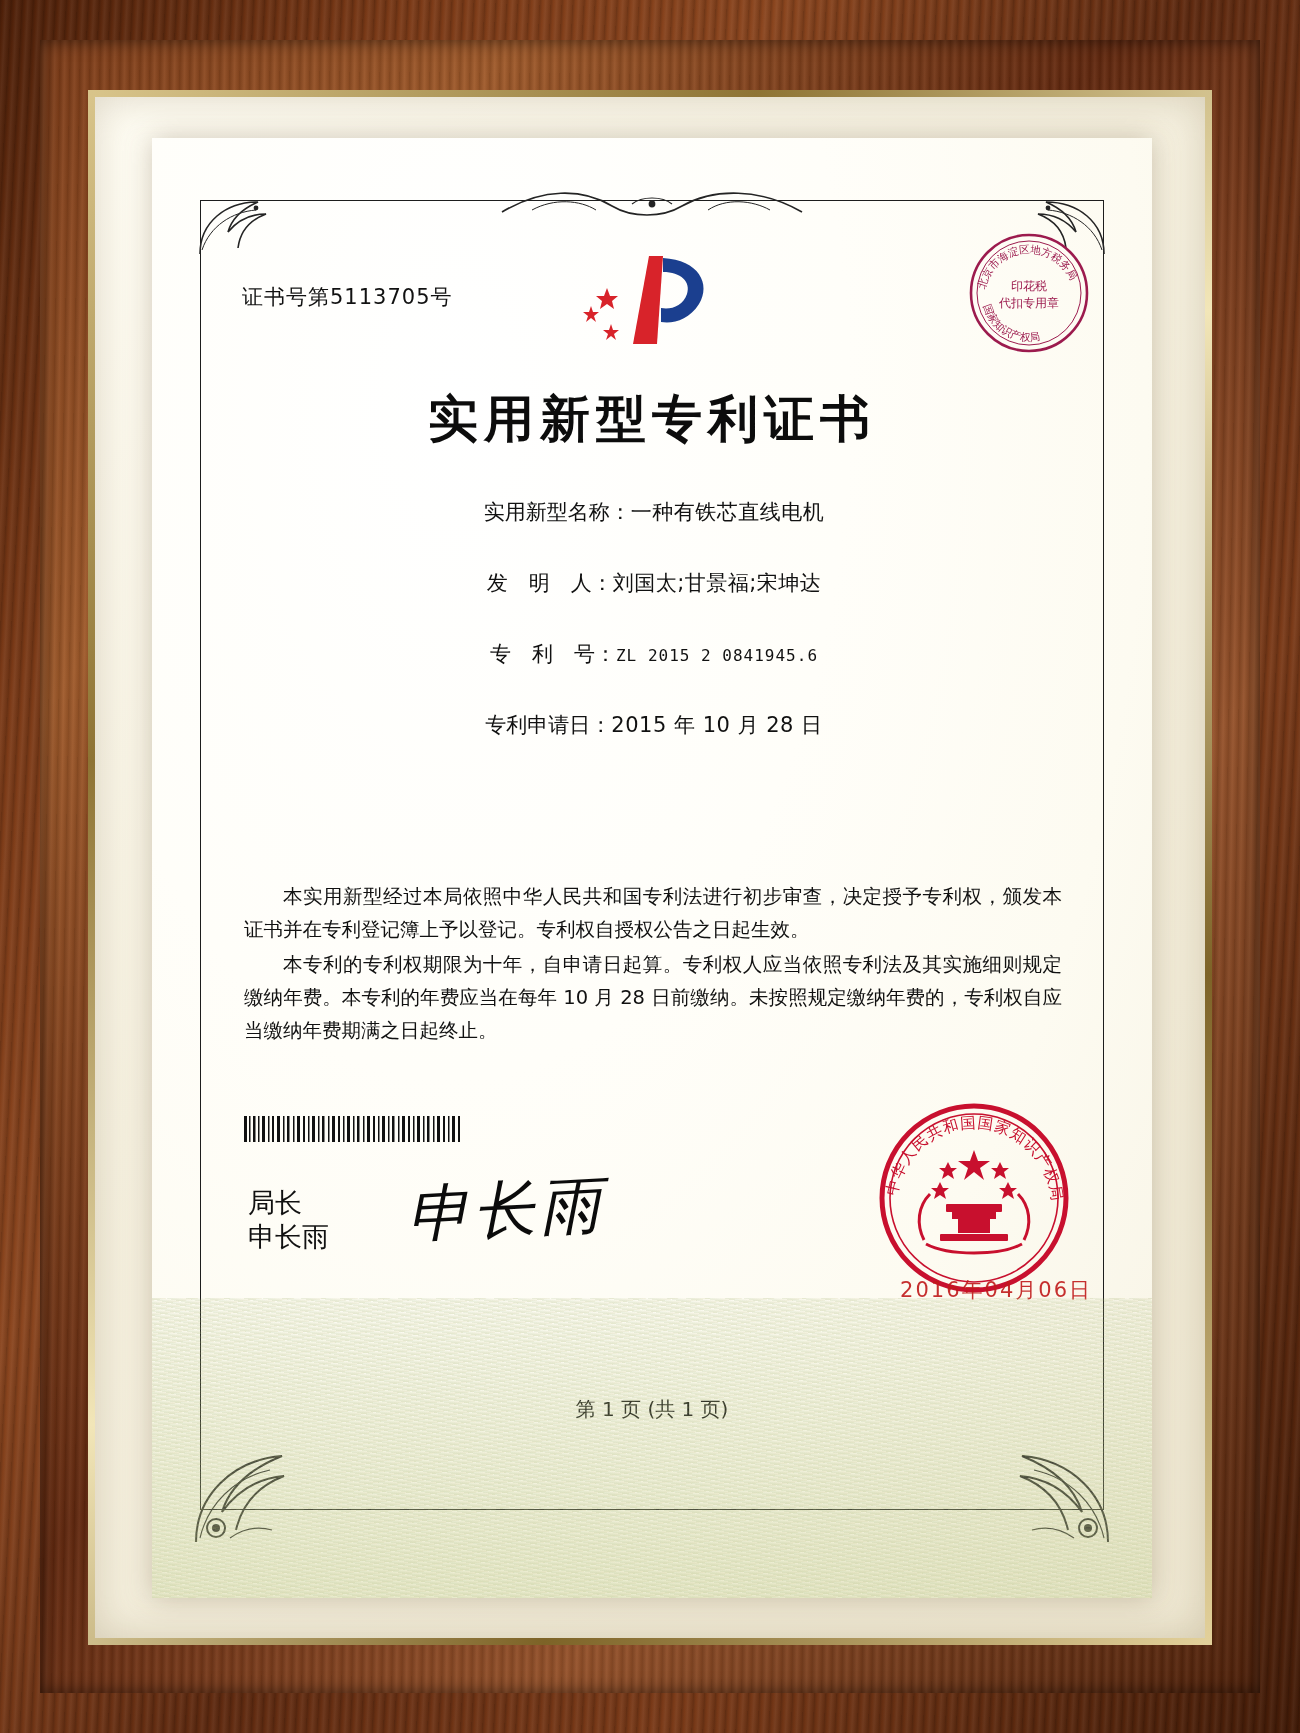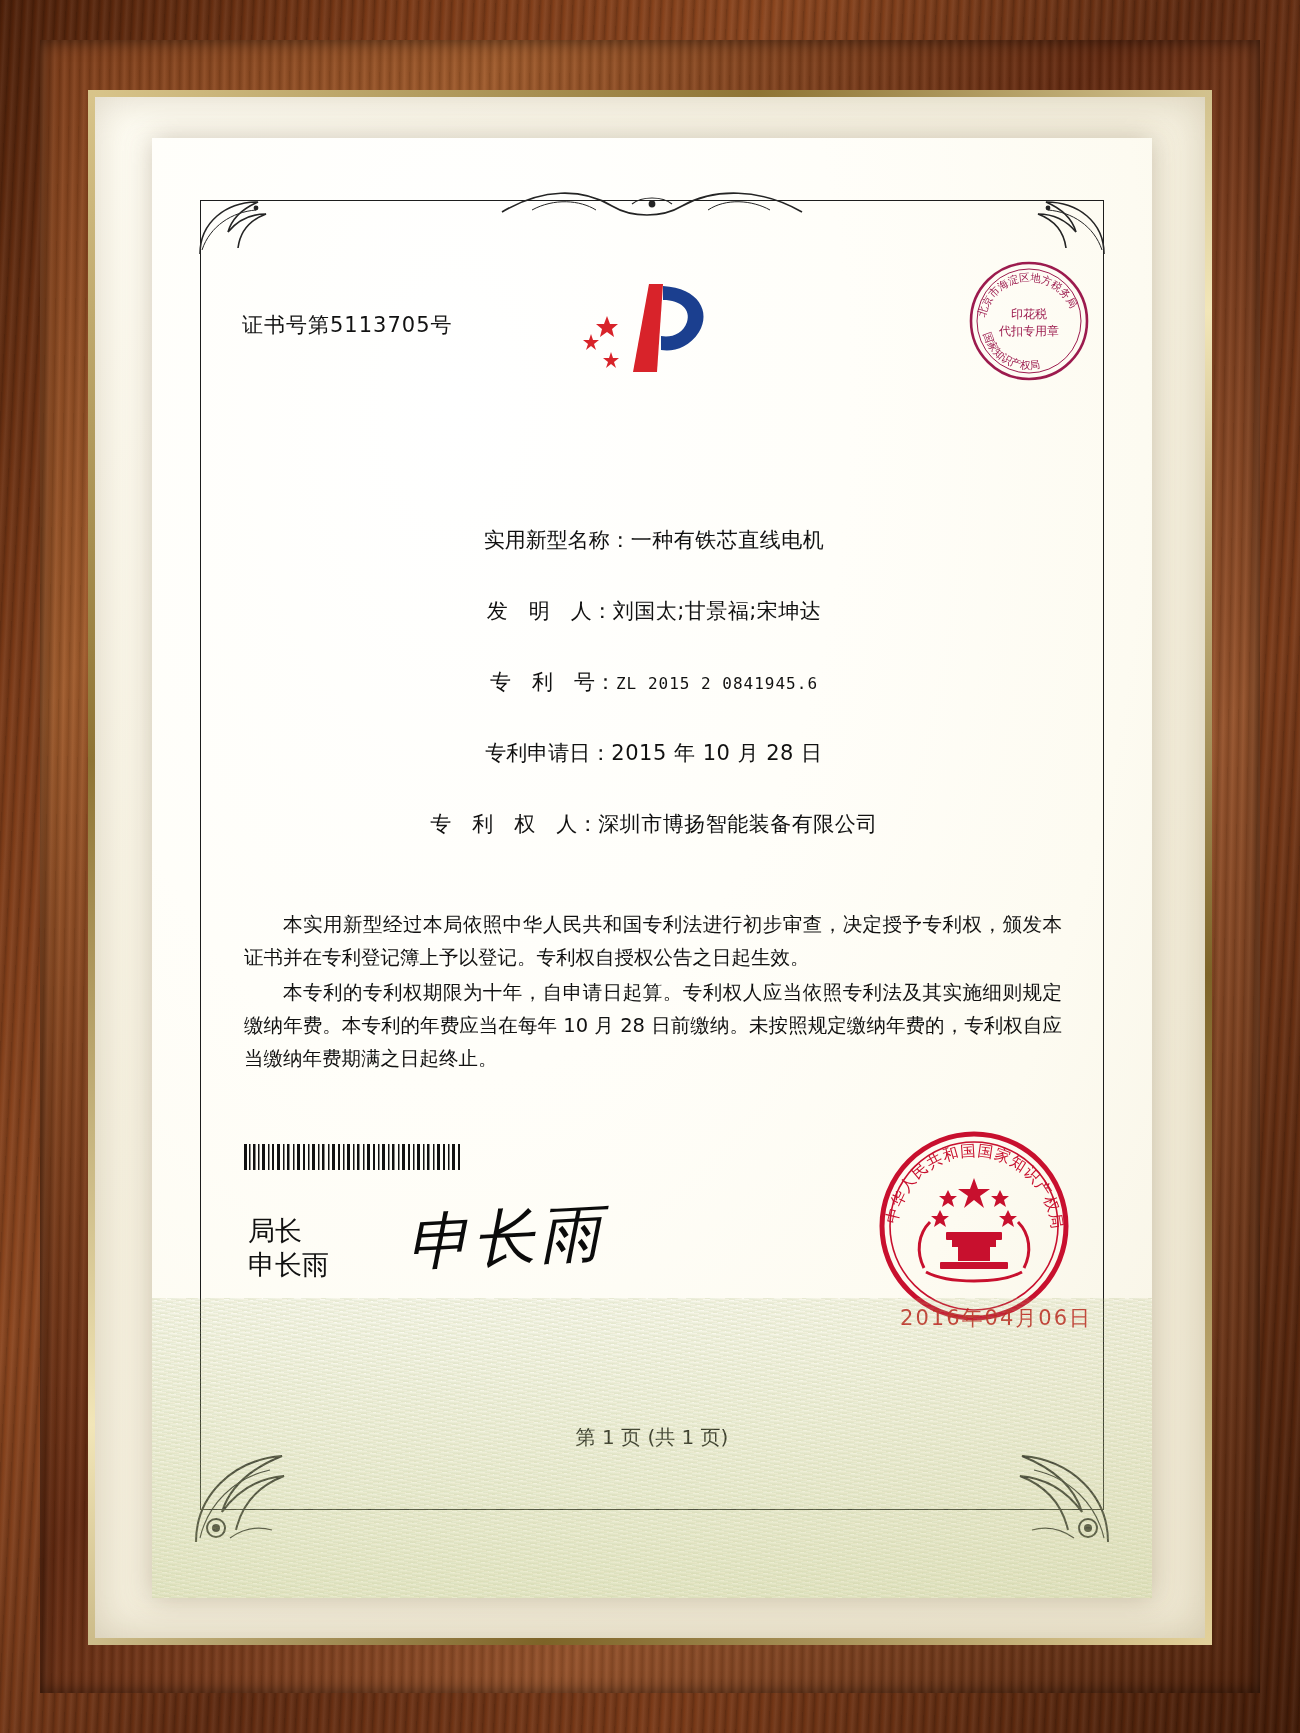--- a/index.html
+++ b/index.html
@@ -98,21 +98,21 @@
   .top-flourish {
     position: absolute;
     left: 50%;
     transform: translateX(-50%);
     top: 44px;
     width: 320px; height: 44px;
   }
 
   .content {
     position: absolute;
-    left: 0; top: 0; right: 0; bottom: 0; margin-top: 28px;
+    left: 0; top: 0; right: 0; bottom: 0;
   }
 
   .cert-no {
     position: absolute;
     left: 90px; top: 145px;
     font-size: 21px;
     letter-spacing: 1px;
     color: #111;
     font-family: "DejaVu Sans", sans-serif;
   }
@@ -319,36 +319,34 @@
           </text>
           <path id="arcBot" d="M18 66 A47 47 0 0 0 112 66" fill="none" stroke="none"></path>
           <text font-size="10.5" fill="#9c1b4e" font-family="'DejaVu Sans',sans-serif">
             <textPath href="#arcBot" startOffset="8%">国家知识产权局</textPath>
           </text>
           <text x="65" y="62" text-anchor="middle" font-size="12" fill="#9c1b4e" font-family="'DejaVu Sans',sans-serif">印花税</text>
           <text x="65" y="79" text-anchor="middle" font-size="12" fill="#9c1b4e" font-family="'DejaVu Sans',sans-serif">代扣专用章</text>
         </svg>
       </div>
 
+      <div class="title">实用新型专利证书</div>
 
       <div class="fields">
         <div class="field">
           <span class="lbl">实用新型名称：</span><span class="val">一种有铁芯直线电机</span>
         </div>
         <div class="field">
           <span class="lbl">发　明　人：</span><span class="val">刘国太;甘景福;宋坤达</span>
         </div>
         <div class="field mono">
           <span class="lbl">专　利　号：</span><span class="val">ZL 2015 2 0841945.6</span>
         </div>
         <div class="field">
           <span class="lbl">专利申请日：</span><span class="val">2015 年 10 月 28 日</span>
-        </div>
-        <div class="field">
-          <span class="lbl">专　利　权　人：</span><span class="val">深圳市博扬智能装备有限公司</span>
         </div>
       </div>
 
       <div class="body-text">
         <p>本实用新型经过本局依照中华人民共和国专利法进行初步审查，决定授予专利权，颁发本证书并在专利登记簿上予以登记。专利权自授权公告之日起生效。</p>
         <p>本专利的专利权期限为十年，自申请日起算。专利权人应当依照专利法及其实施细则规定缴纳年费。本专利的年费应当在每年 10 月 28 日前缴纳。未按照规定缴纳年费的，专利权自应当缴纳年费期满之日起终止。</p>
       </div>
 
       <div class="barcode">
         <svg width="218" height="26" viewBox="0 0 218 26" preserveAspectRatio="none">

